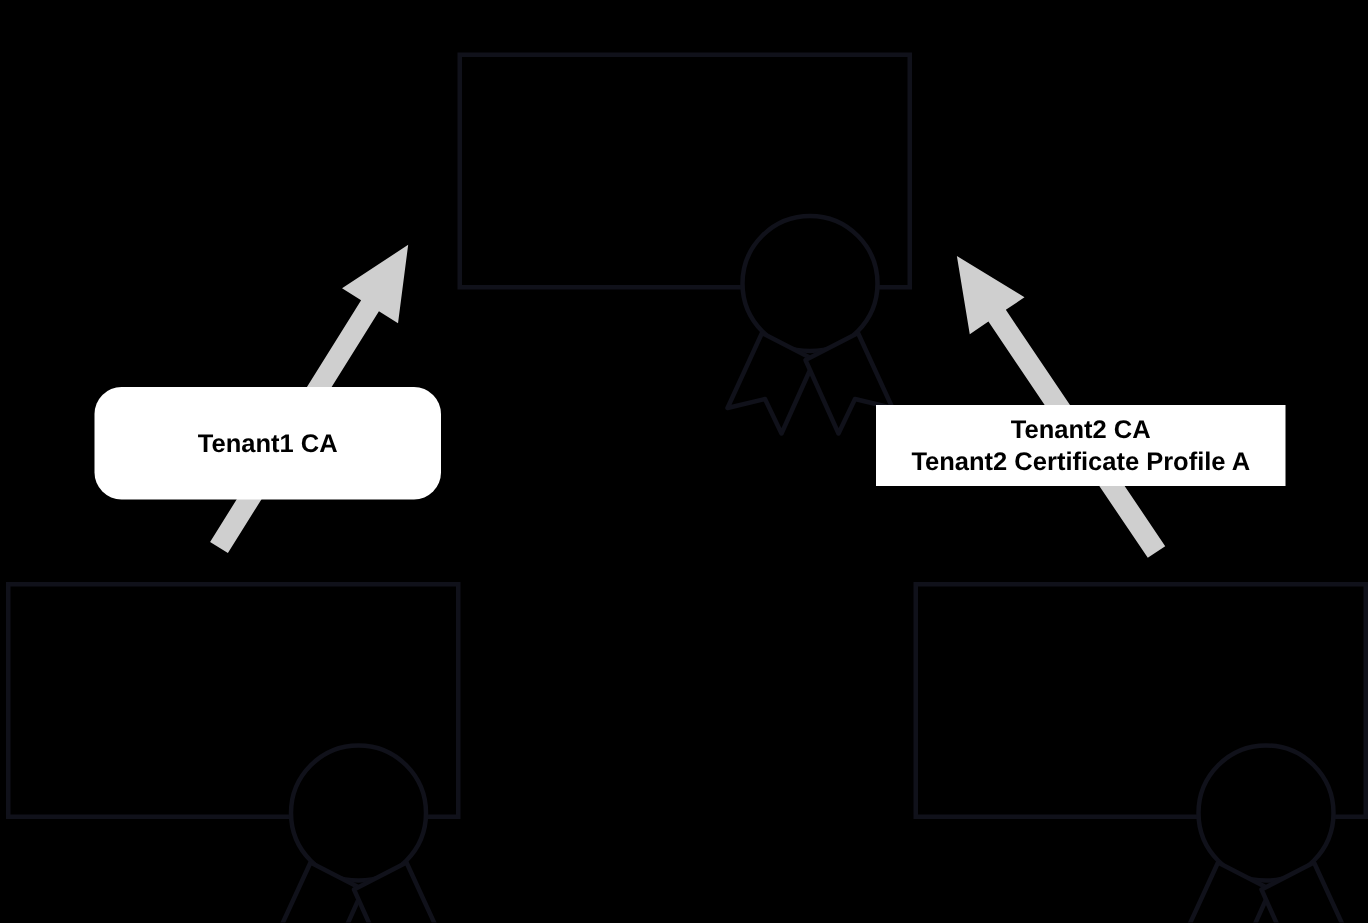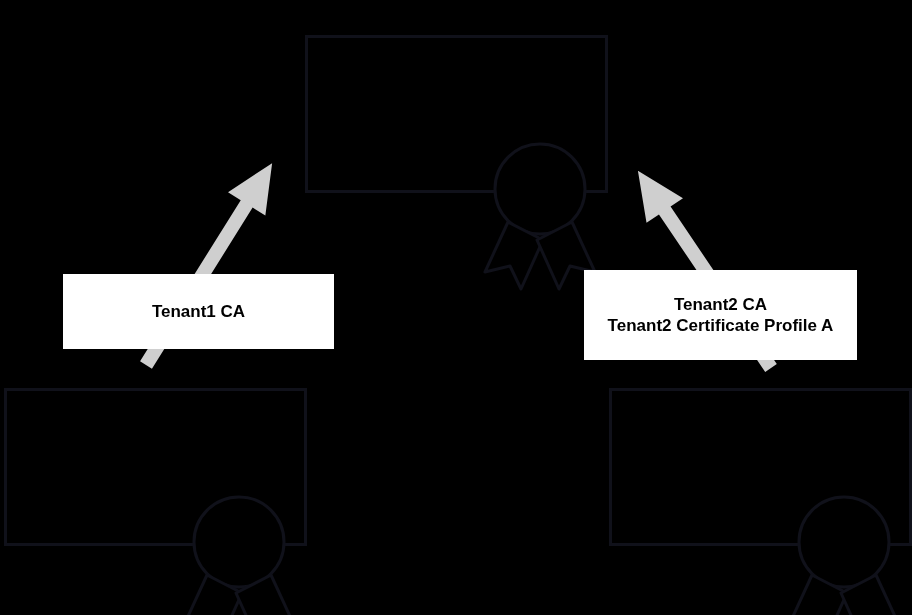--- a/index.html
+++ b/index.html
@@ -91,23 +91,23 @@
       <use href="#cert-glyph"></use>
     </g>
 
     <g transform="translate(609,388)">
       <use href="#cert-glyph"></use>
     </g>
   </svg>
 
   <div class="layer" id="label-layer">
 
-    <div class="label-box" style="left:63px; top:274px; width:271px; height:75px;">
+    <div class="label-box" style="left:63px; top:258px; width:231px; height:75px;border-radius:18px;">
       <div class="label-line title">Tenant1 CA</div>
     </div>
 
-    <div class="label-box" style="left:584px; top:270px; width:273px; height:90px;">
+    <div class="label-box" style="left:584px; top:270px; width:273px; height:54px;">
       <div class="label-line title">Tenant2 CA</div>
       <div class="label-line">Tenant2 Certificate Profile A</div>
     </div>
 
   </div>
 </div>
 
 </body></html>

